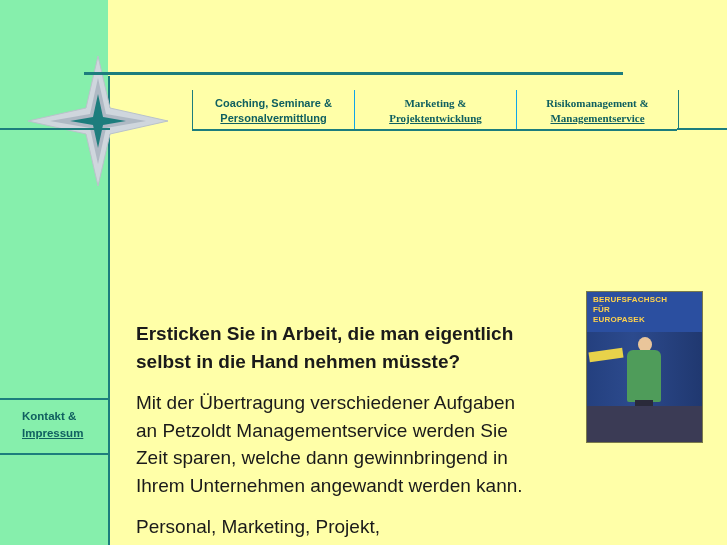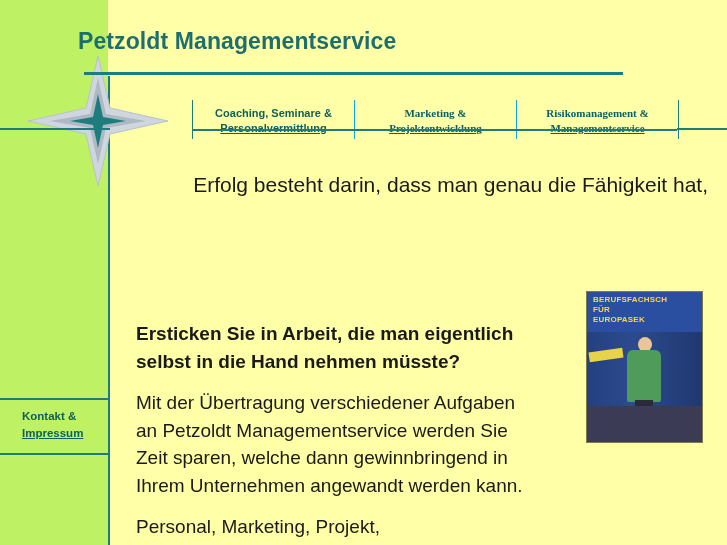--- a/index.html
+++ b/index.html
@@ -21,21 +21,21 @@
     background: #ffffa8;
   }
 
   
   .left-col {
     position: absolute;
     left: 0;
     top: 0;
     width: 108px;
     height: 545px;
-    background: #bef264;
+    background: #86efac;
     border-right: 2px solid #1d7d7d;
   }
   .star-wrap {
     position: absolute;
     left: 28px;
     top: 56px;
     width: 140px;
     height: 130px;
   }
 
@@ -70,21 +70,20 @@
   
   .nav {
     position: absolute;
     left: 192px;
     top: 90px;
     width: 485px;
     height: 39px;
     display: flex;
     border-left: 1px solid #1d7d7d;
     border-right: 1px solid #1d7d7d;
-    margin-top: 10px;
   }
   .nav-item {
     flex: 1 1 0;
     position: relative;
     text-align: center;
     font-size: 11px;
     font-weight: bold;
     color: #106060;
     line-height: 1.35;
     padding-top: 6px;
@@ -254,21 +253,20 @@
         <polygon points="70,38 75,61 98,65 75,69 70,92 65,69 42,65 65,61" fill="#1d7d7d"></polygon>
       </svg>
     </div>
     <div class="side-link">
       <span class="l1">Kontakt &amp;</span>
       <span class="l2">Impressum</span>
     </div>
   </div>
 
   <div class="header-band"></div>
-  <div class="site-title">Petzoldt Managementservice</div>
   <div class="title-rule"></div>
 
   <div class="nav">
     <div class="nav-item">
       <span class="l1">Coaching, Seminare &amp;</span>
       <span class="l2">Personalvermittlung</span>
     </div>
     <div class="nav-item">
       <span class="l1">Marketing &amp;</span>
       <span class="l2">Projektentwicklung</span>
@@ -276,21 +274,20 @@
     <div class="nav-item">
       <span class="l1">Risikomanagement &amp;</span>
       <span class="l2">Managementservice</span>
     </div>
   </div>
   <div class="nav-rule-bottom"></div>
   <div class="top-rule-right"></div>
   <div class="top-rule-left"></div>
 
   <div class="quote">
-    <div>Erfolg besteht darin, dass man genau die Fähigkeit hat,</div>
   </div>
 
   <div class="body-col">
     <p class="lead">Ersticken Sie in Arbeit, die man eigentlich selbst in die Hand nehmen müsste?</p>
     <p>Mit der Übertragung verschiedener Aufgaben an Petzoldt Managementservice werden Sie Zeit sparen, welche dann gewinnbringend in Ihrem Unternehmen angewandt werden kann.</p>
     <p>Personal, Marketing, Projekt, Firmenprobleme, Management und Weiterbildung - wichtig, aber zeitraubend!</p>
     <ul class="bullets">
       <li>Personalvermittlung</li>
     </ul>
   </div>

